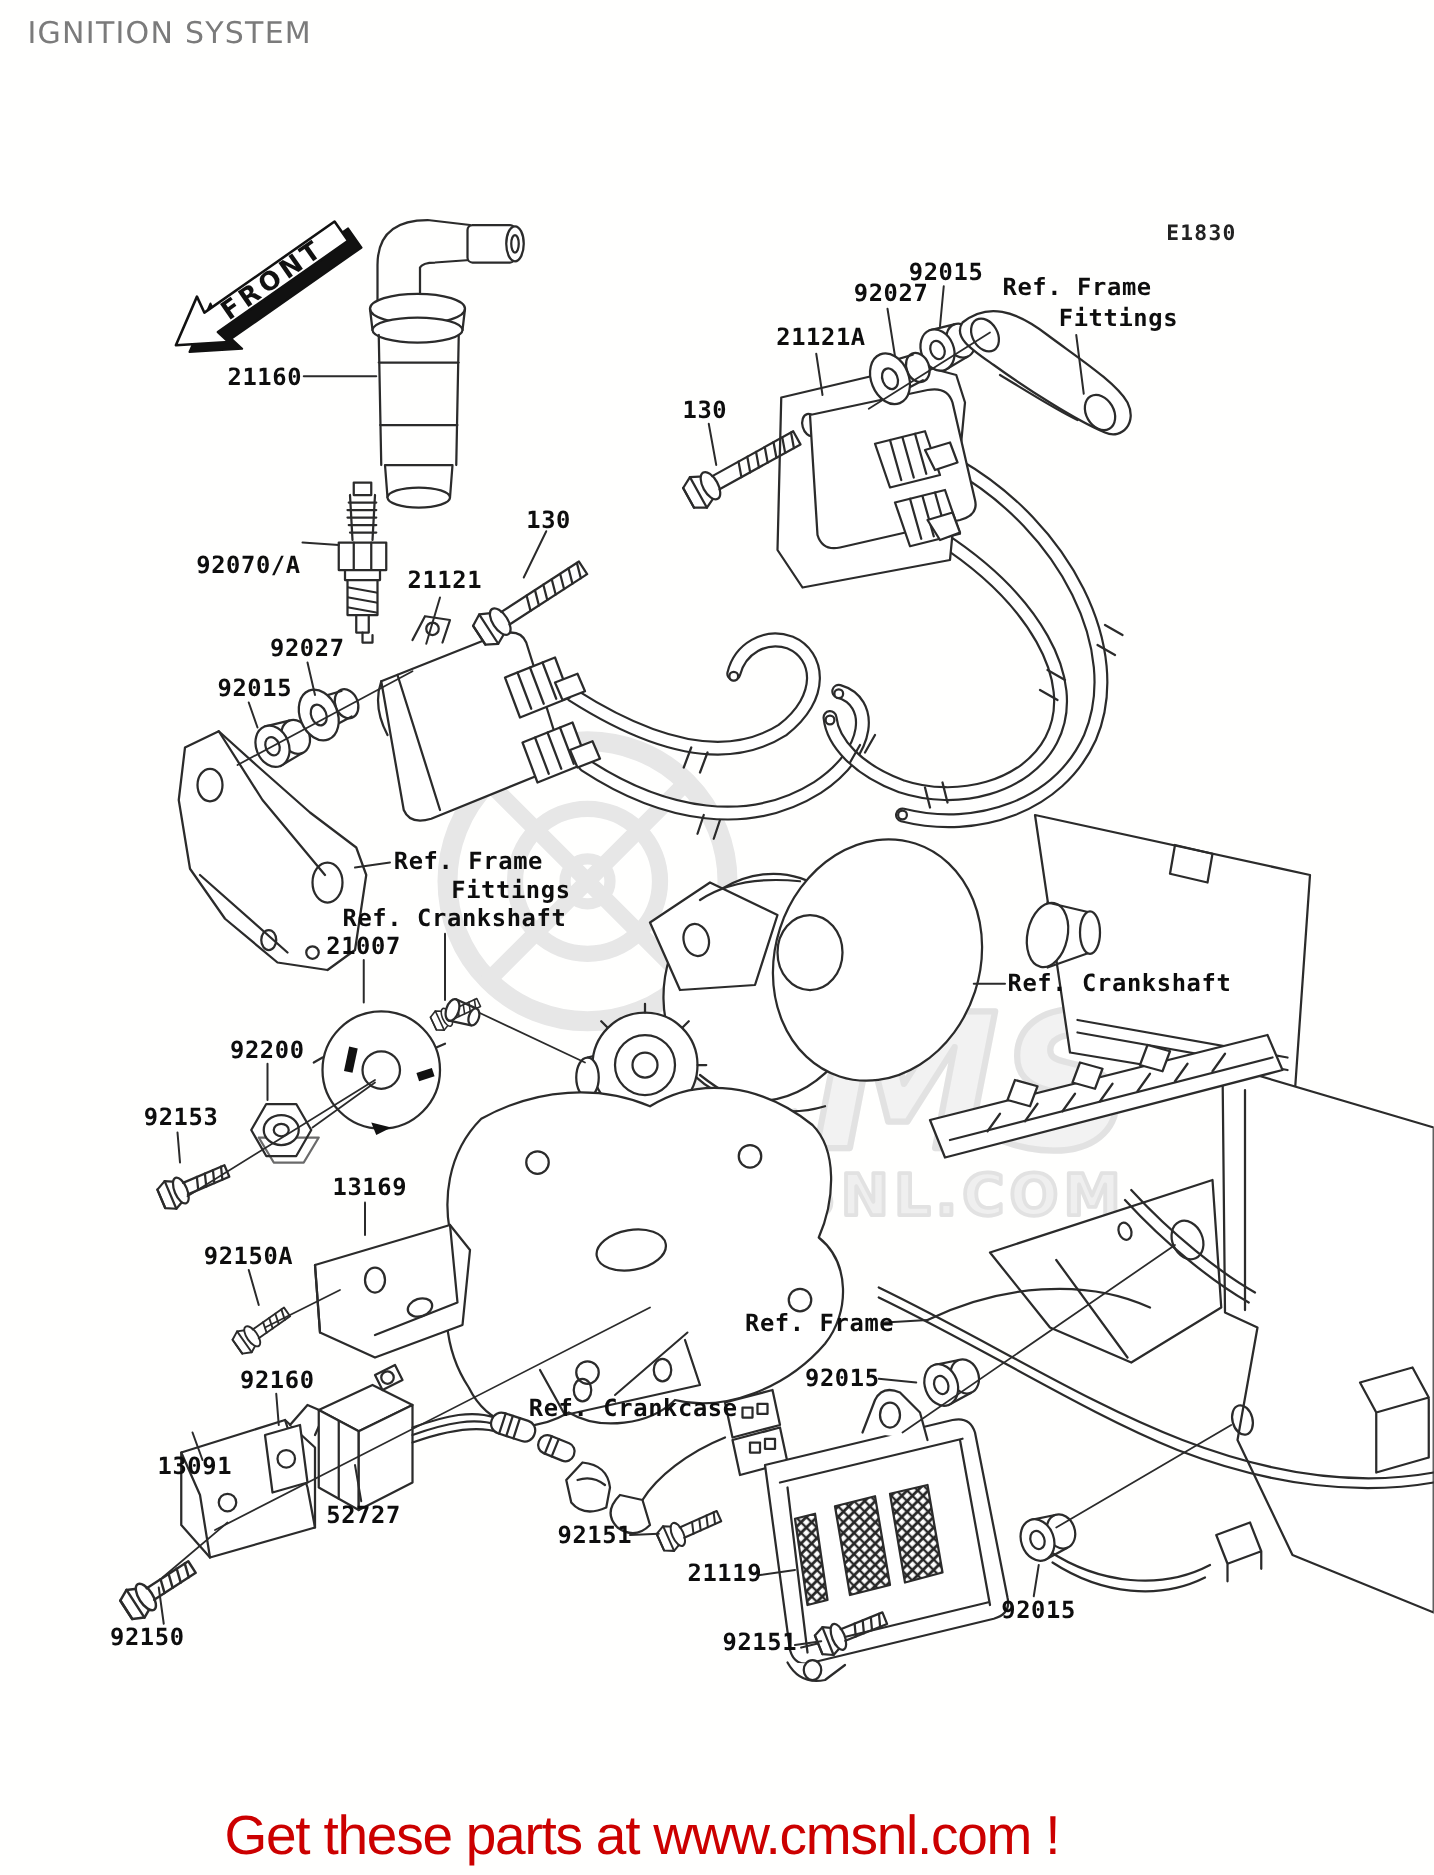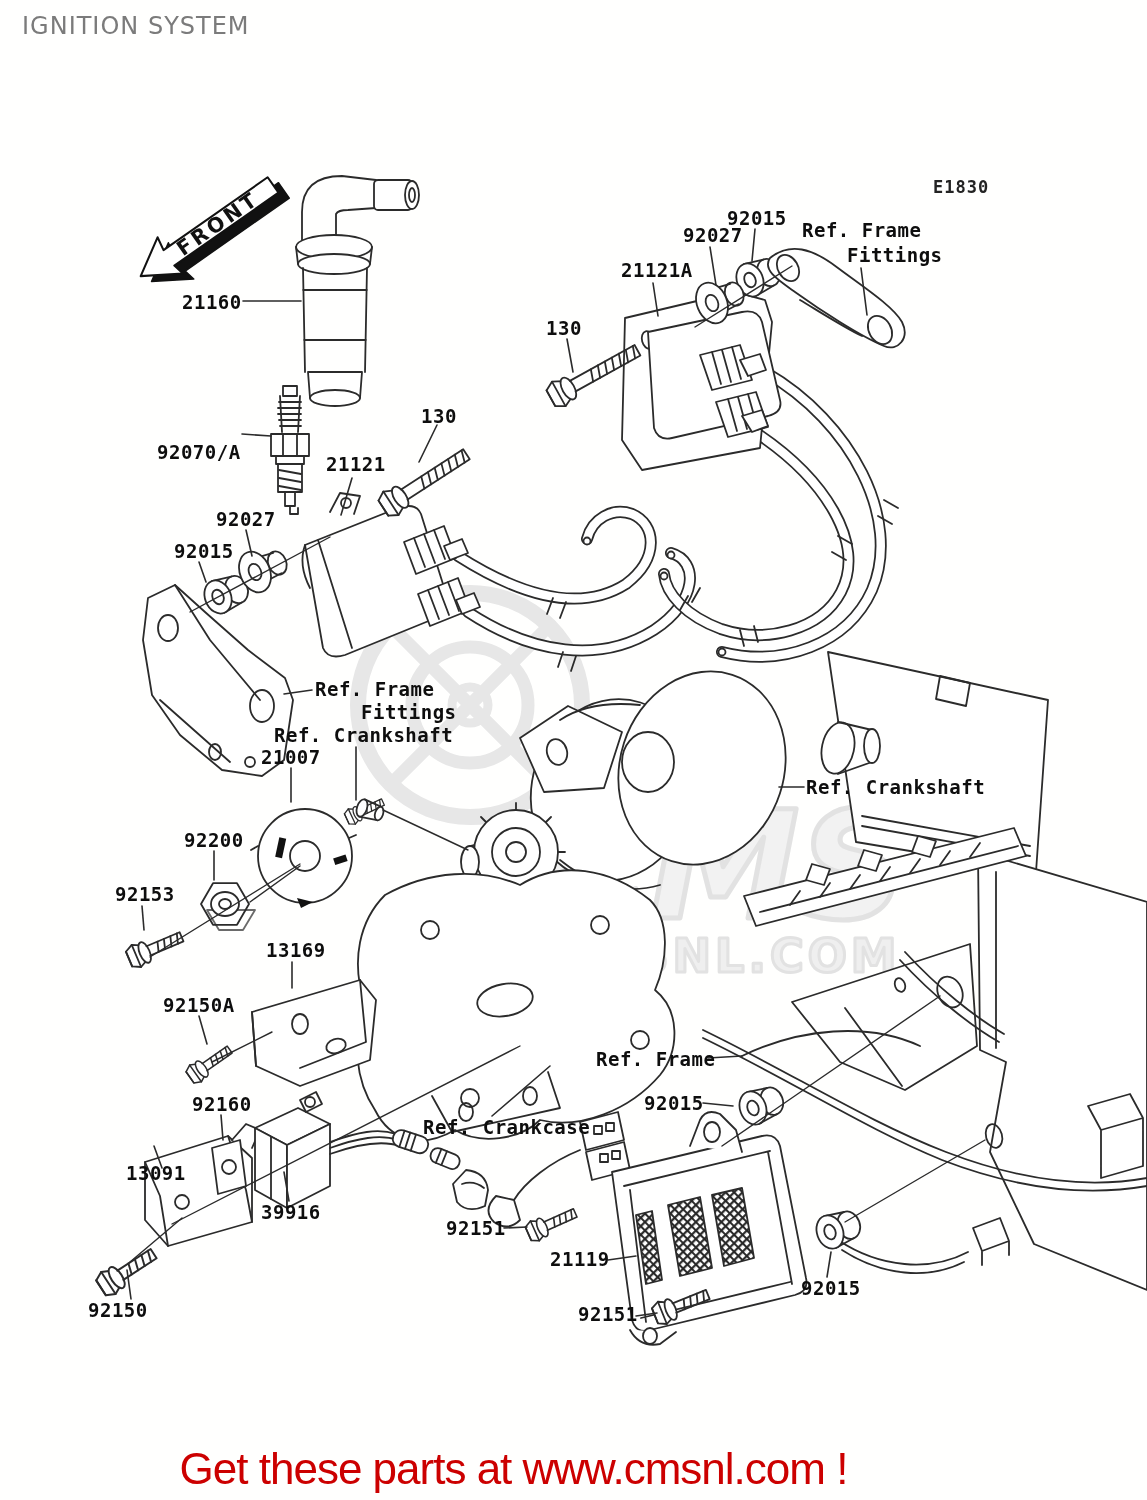--- a/index.html
+++ b/index.html
@@ -424,21 +424,21 @@
       <div class="plabel" style="left: 361px; top: 703px;">Fittings</div>
       <div class="plabel" style="left: 274px; top: 726px;">Ref. Crankshaft</div>
       <div class="plabel" style="left: 261px; top: 748px; text-align: right;">21007</div>
       <div class="plabel" style="left: 806px; top: 778px;">Ref. Crankshaft</div>
       <div class="plabel" style="left: 184px; top: 831px;">92200</div>
       <div class="plabel" style="left: 115px; top: 885px;">92153</div>
       <div class="plabel" style="left: 266px; top: 941px; text-align: right;">13169</div>
       <div class="plabel" style="left: 163px; top: 996px;">92150A</div>
       <div class="plabel" style="left: 192px; top: 1095px;">92160</div>
       <div class="plabel" style="left: 126px; top: 1126px; margin-top: 38px;">13091</div>
-      <div class="plabel" style="left: 261px; top: 1203px;">39916</div>
+      <div class="plabel" style="left: 261px; top: 1203px;">52727</div>
       <div class="plabel" style="left: 423px; top: 1118px;">Ref. Crankcase</div>
       <div class="plabel" style="left: 596px; top: 1050px;">Ref. Frame</div>
       <div class="plabel" style="left: 644px; top: 1094px;">92015</div>
       <div class="plabel" style="left: 446px; top: 1219px;">92151</div>
       <div class="plabel" style="left: 550px; top: 1250px;">21119</div>
       <div class="plabel" style="left: 801px; top: 1279px;">92015</div>
       <div class="plabel" style="left: 578px; top: 1305px;">92151</div>
       <div class="plabel" style="left: 88px; top: 1301px; text-align: center;">92150</div>
     </div>
 

